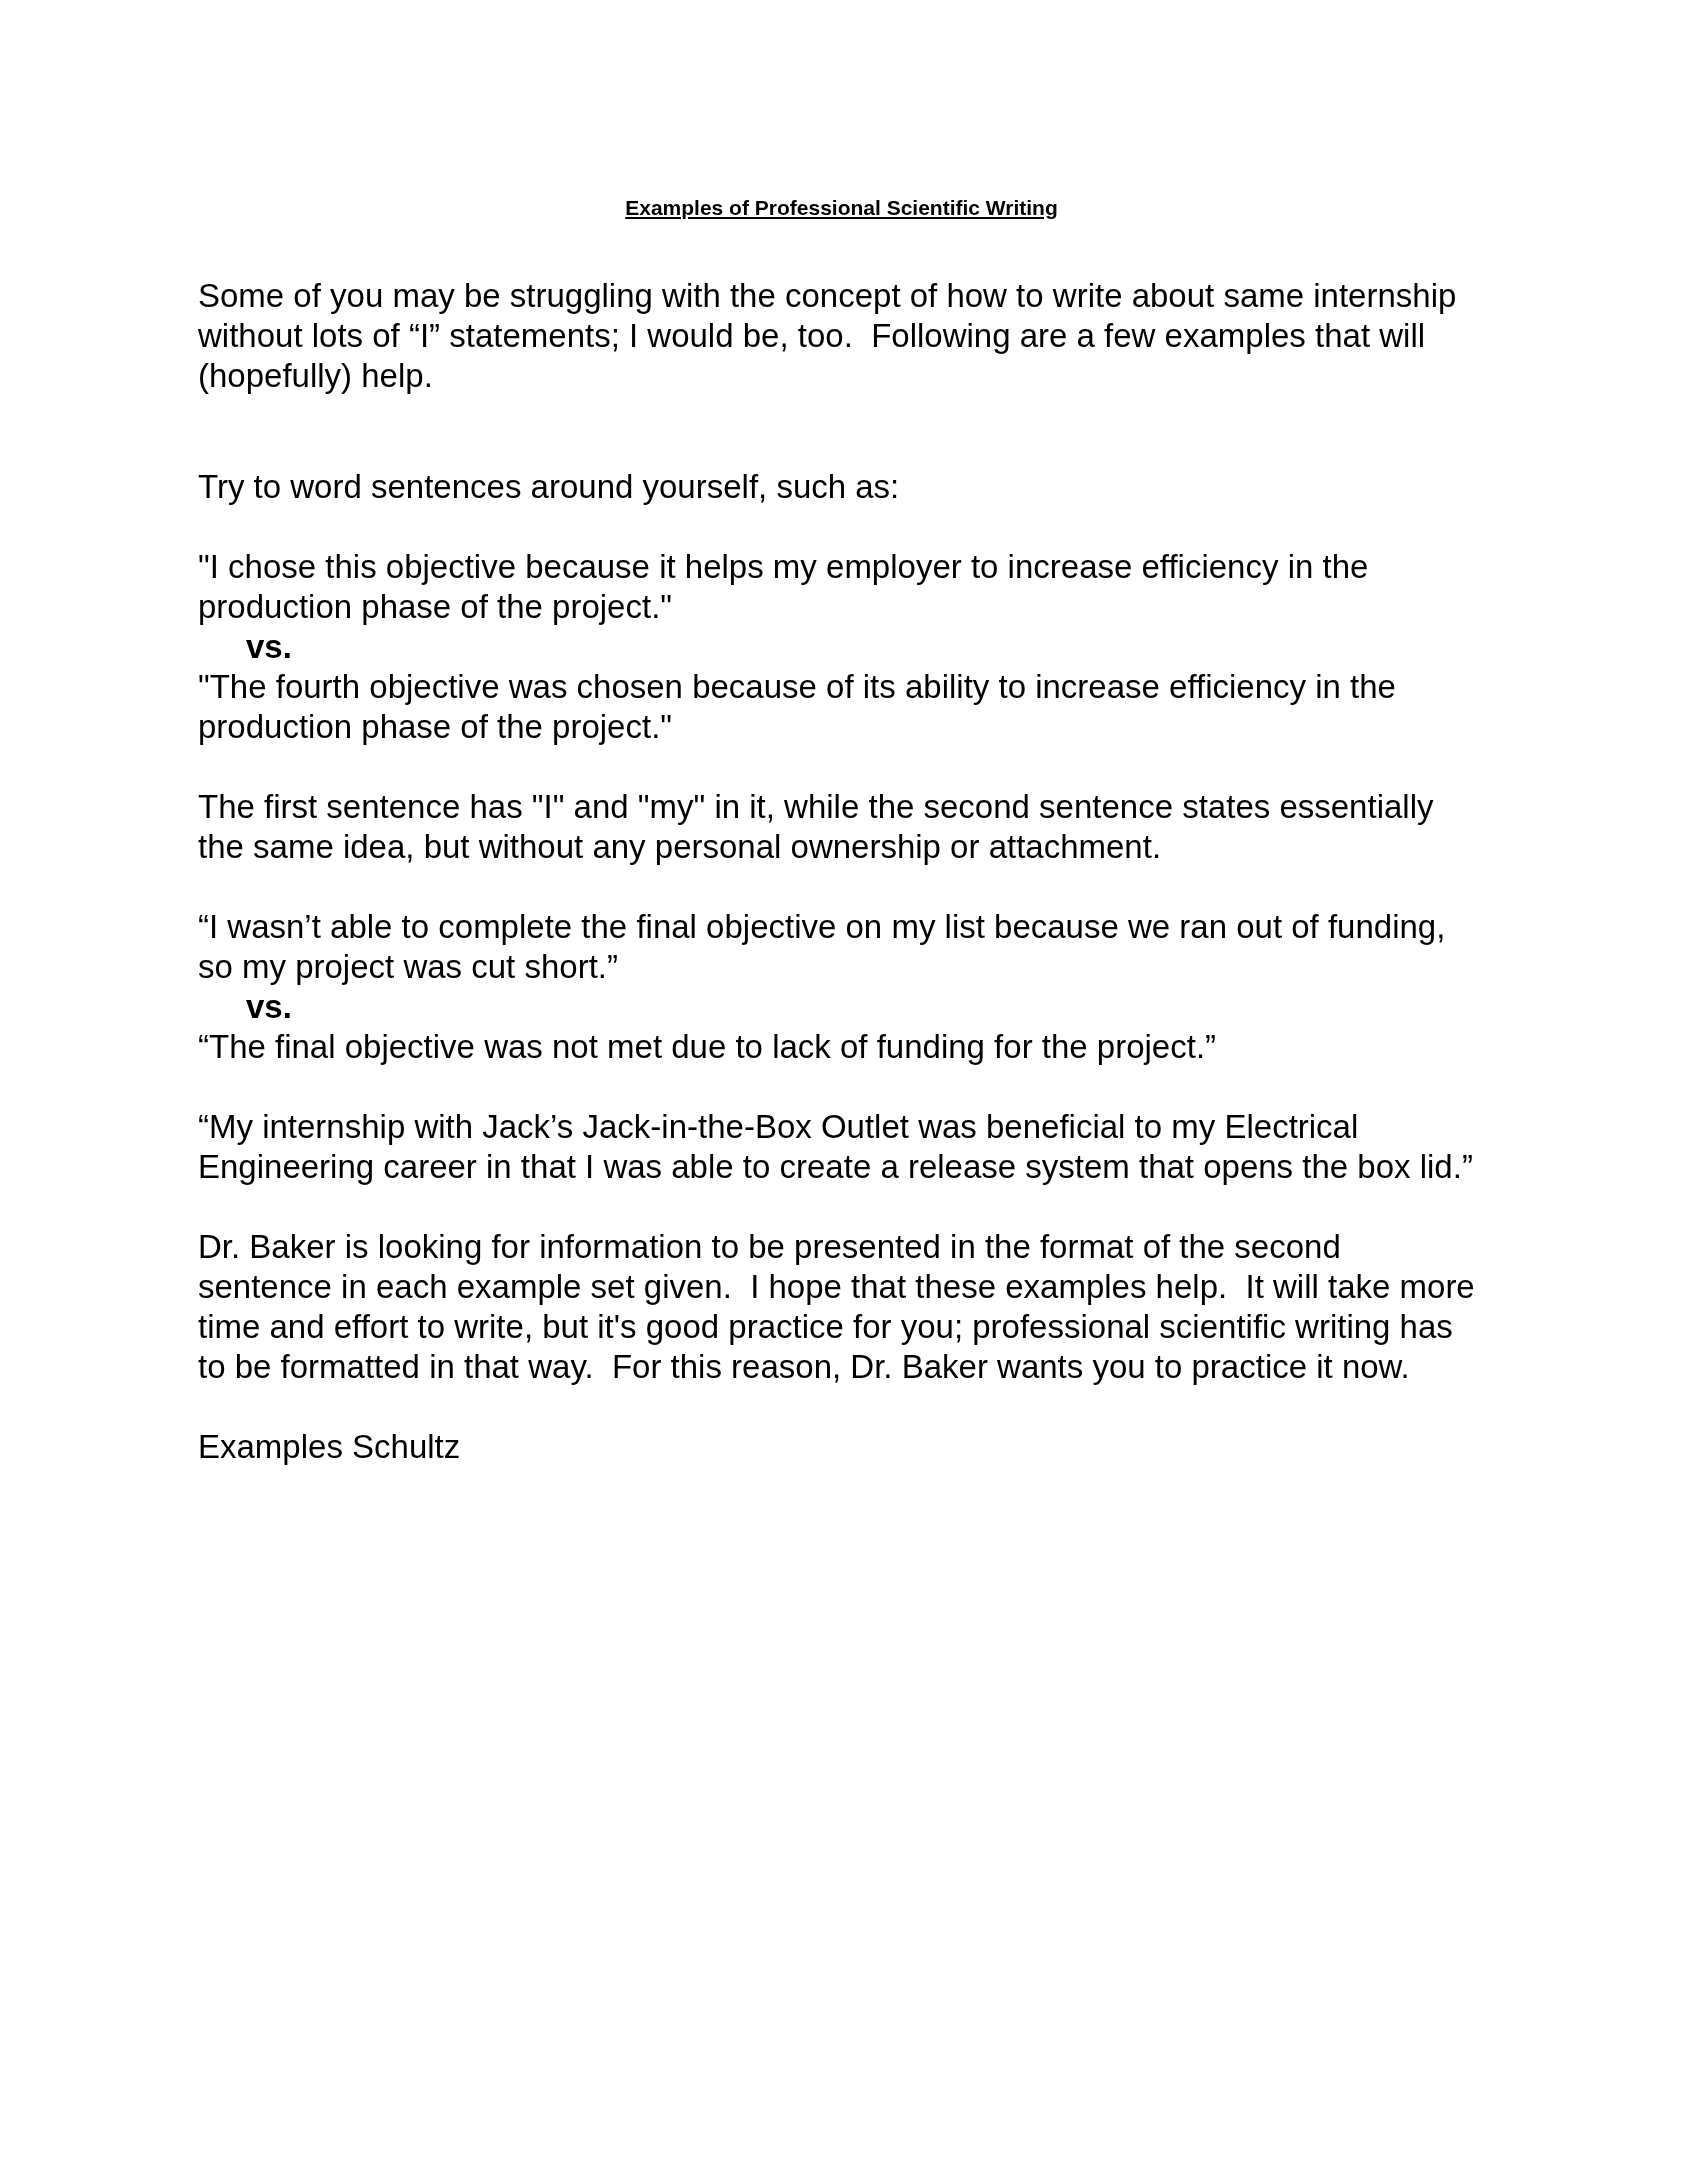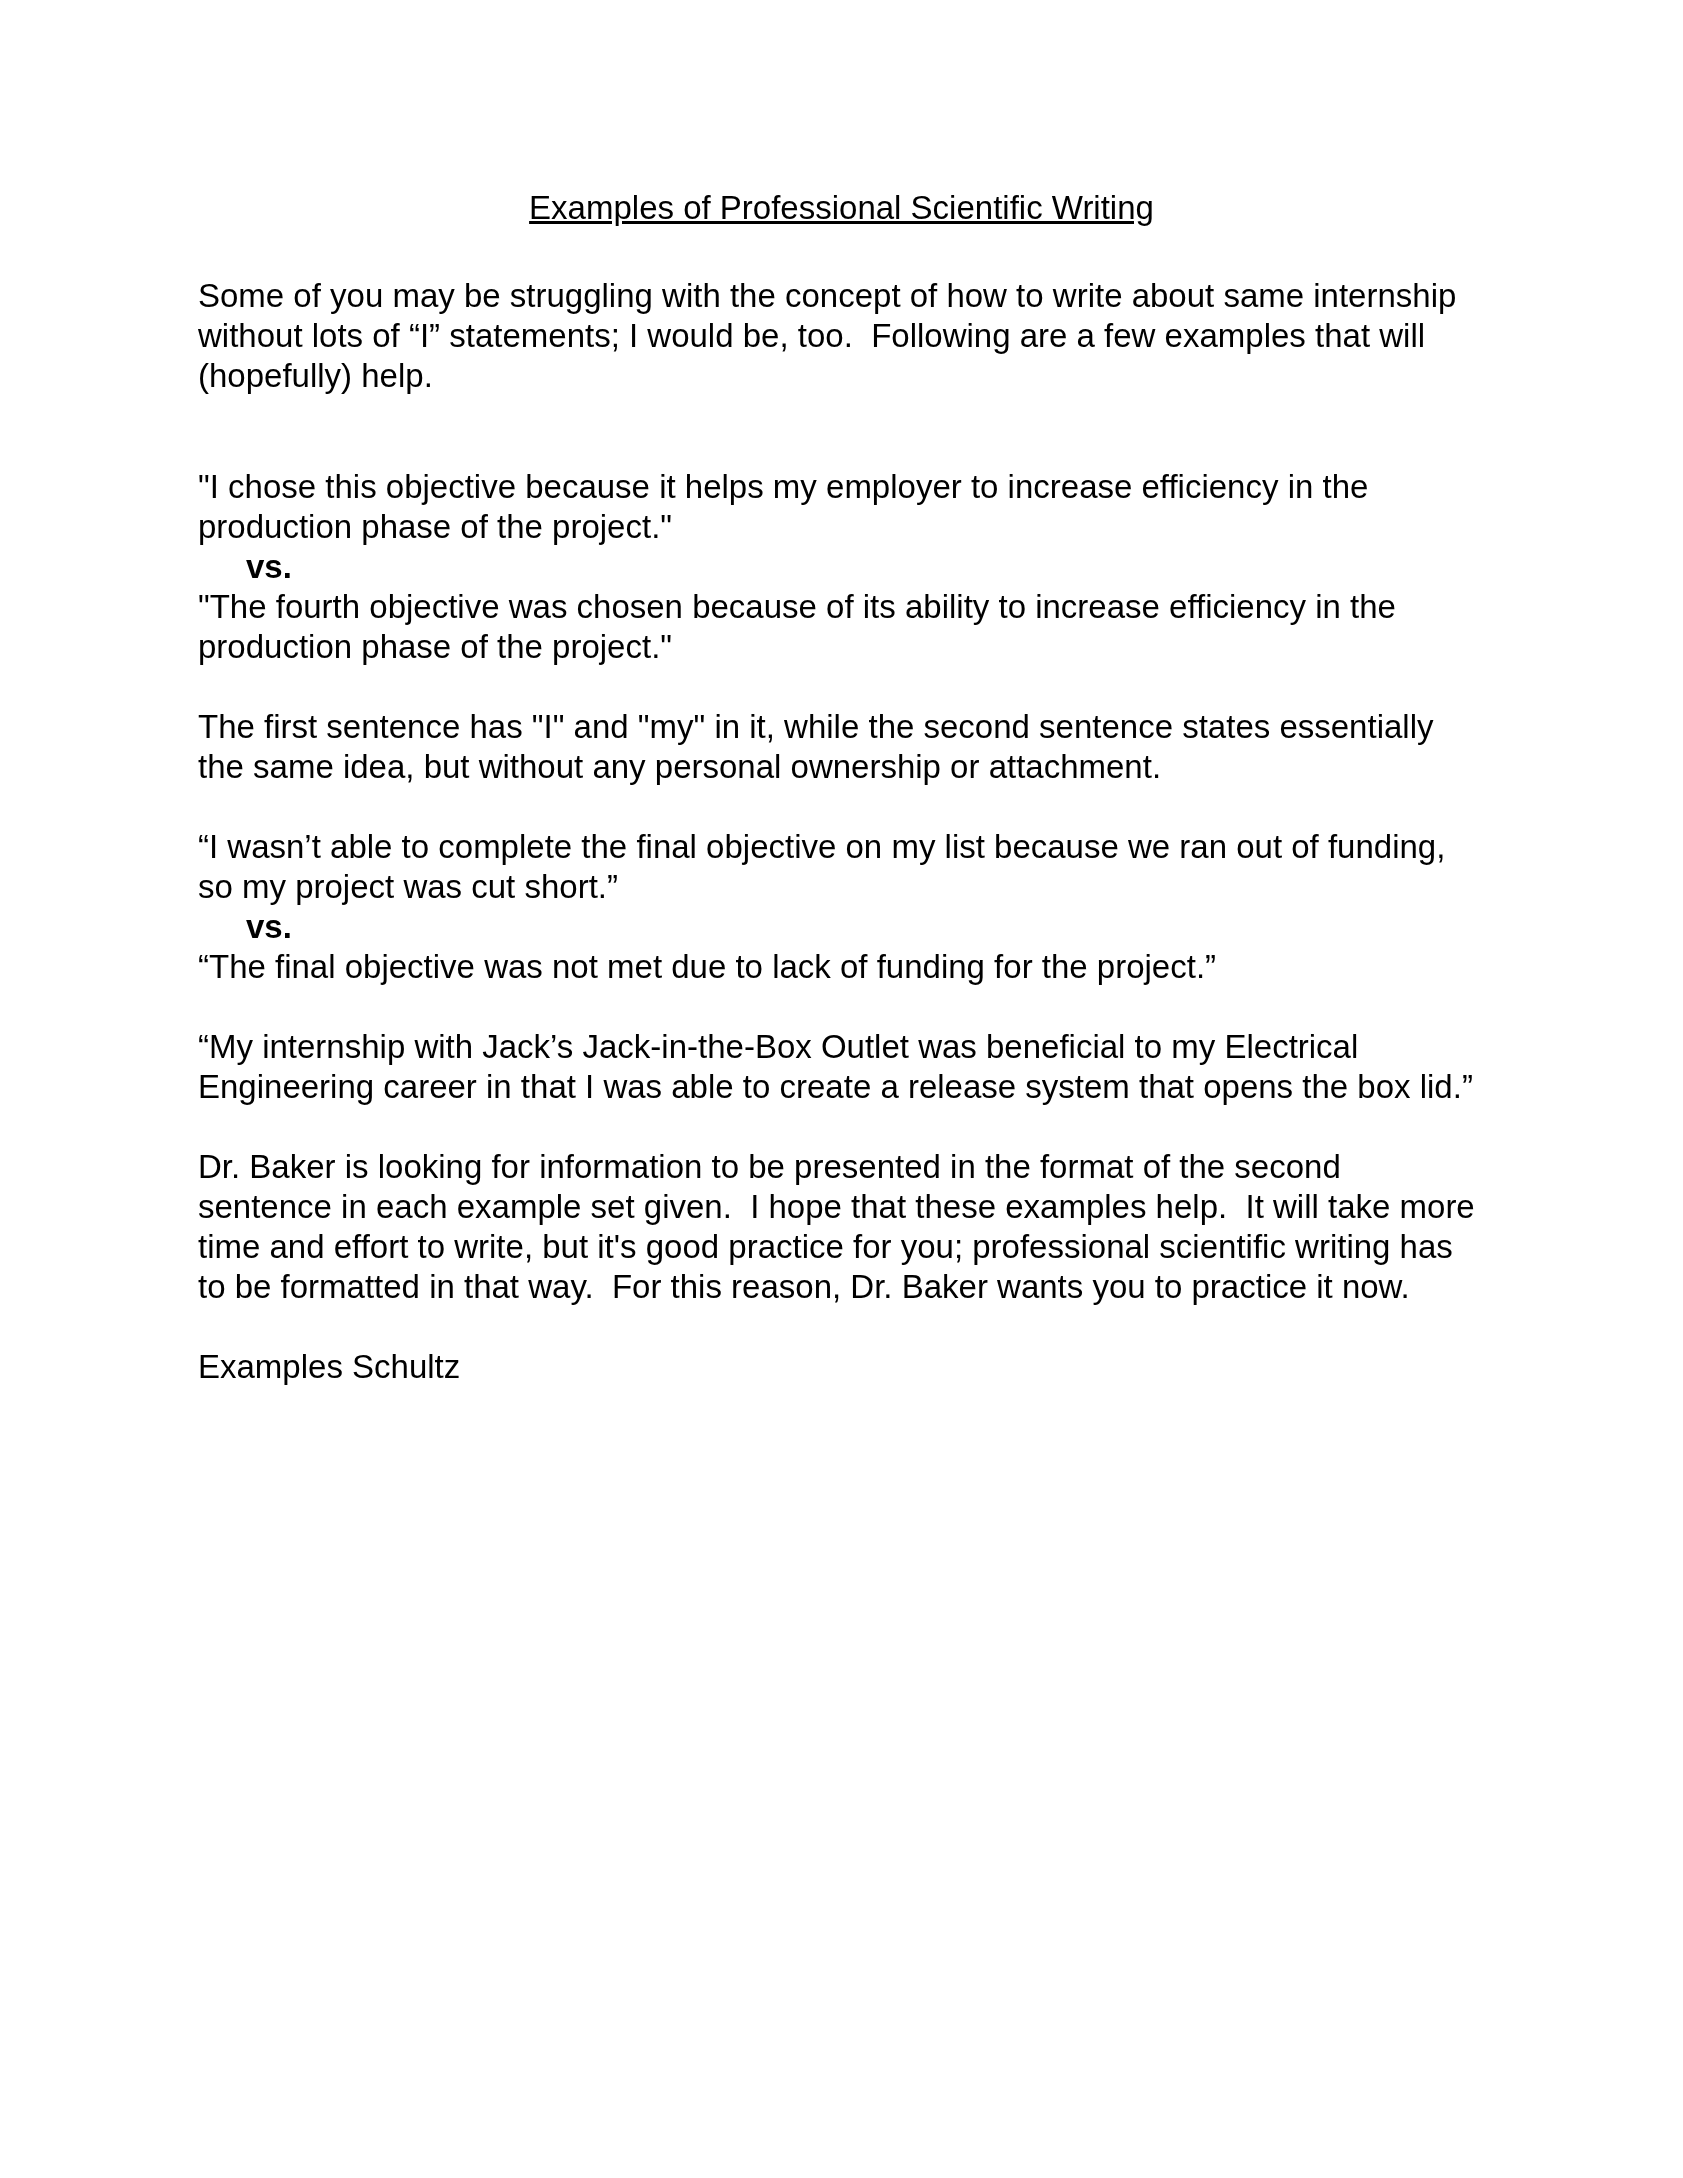--- a/index.html
+++ b/index.html
@@ -14,22 +14,22 @@
     margin: 0 auto;
     background: #ffffff;
     box-sizing: border-box;
     padding: 188px 109px 0 198px;
     font-family: "Liberation Sans", sans-serif;
     font-size: 33px;
     line-height: 40px;
     color: #000000;
   }
   .title {
-    font-size: 33px;
-    font-weight: normal;
+    font-size: 21px;
+    font-weight: bold;
     text-decoration: underline;
     text-align: center;
     margin: 0 89px 48px 0; 
   }
   .para {
     margin: 0 0 40px 0;
     white-space: pre-wrap;
   }
   .para.intro { margin-bottom: 71px; }
   .para.tight { margin-bottom: 0; }
@@ -42,20 +42,21 @@
 <body>
 
 <div class="page">
 
   <h1 class="title">Examples of Professional Scientific Writing</h1>
 
   <p class="para intro">Some of you may be struggling with the concept of how to write about same internship
 without lots of “I” statements; I would be, too.  Following are a few examples that will
 (hopefully) help.</p>
 
+  <p class="para">Try to word sentences around yourself, such as:</p>
 
   <div class="example-set">
     <p class="para tight">"I chose this objective because it helps my employer to increase efficiency in the
 production phase of the project."</p>
     <p class="para tight bold">vs.</p>
     <p class="para tight">"The fourth objective was chosen because of its ability to increase efficiency in the
 production phase of the project."</p>
   </div>
 
   <p class="para">The first sentence has "I" and "my" in it, while the second sentence states essentially

